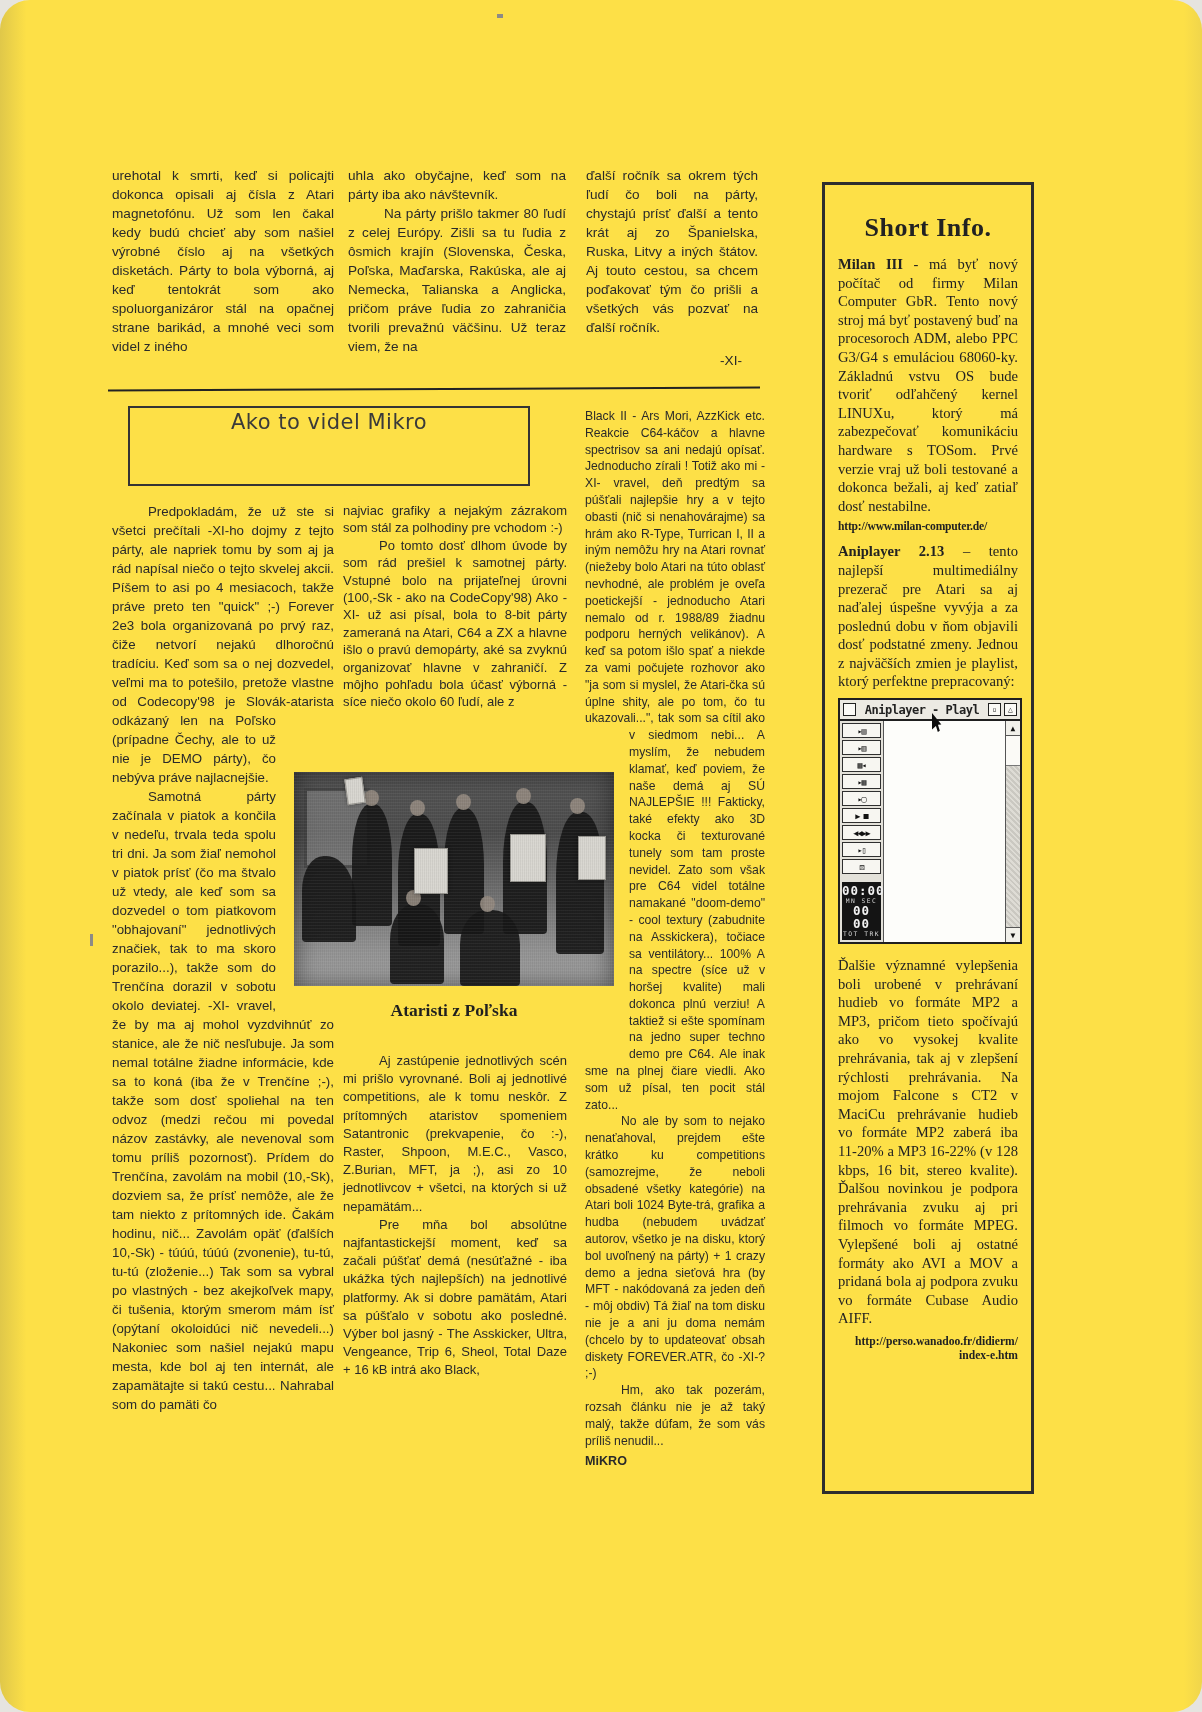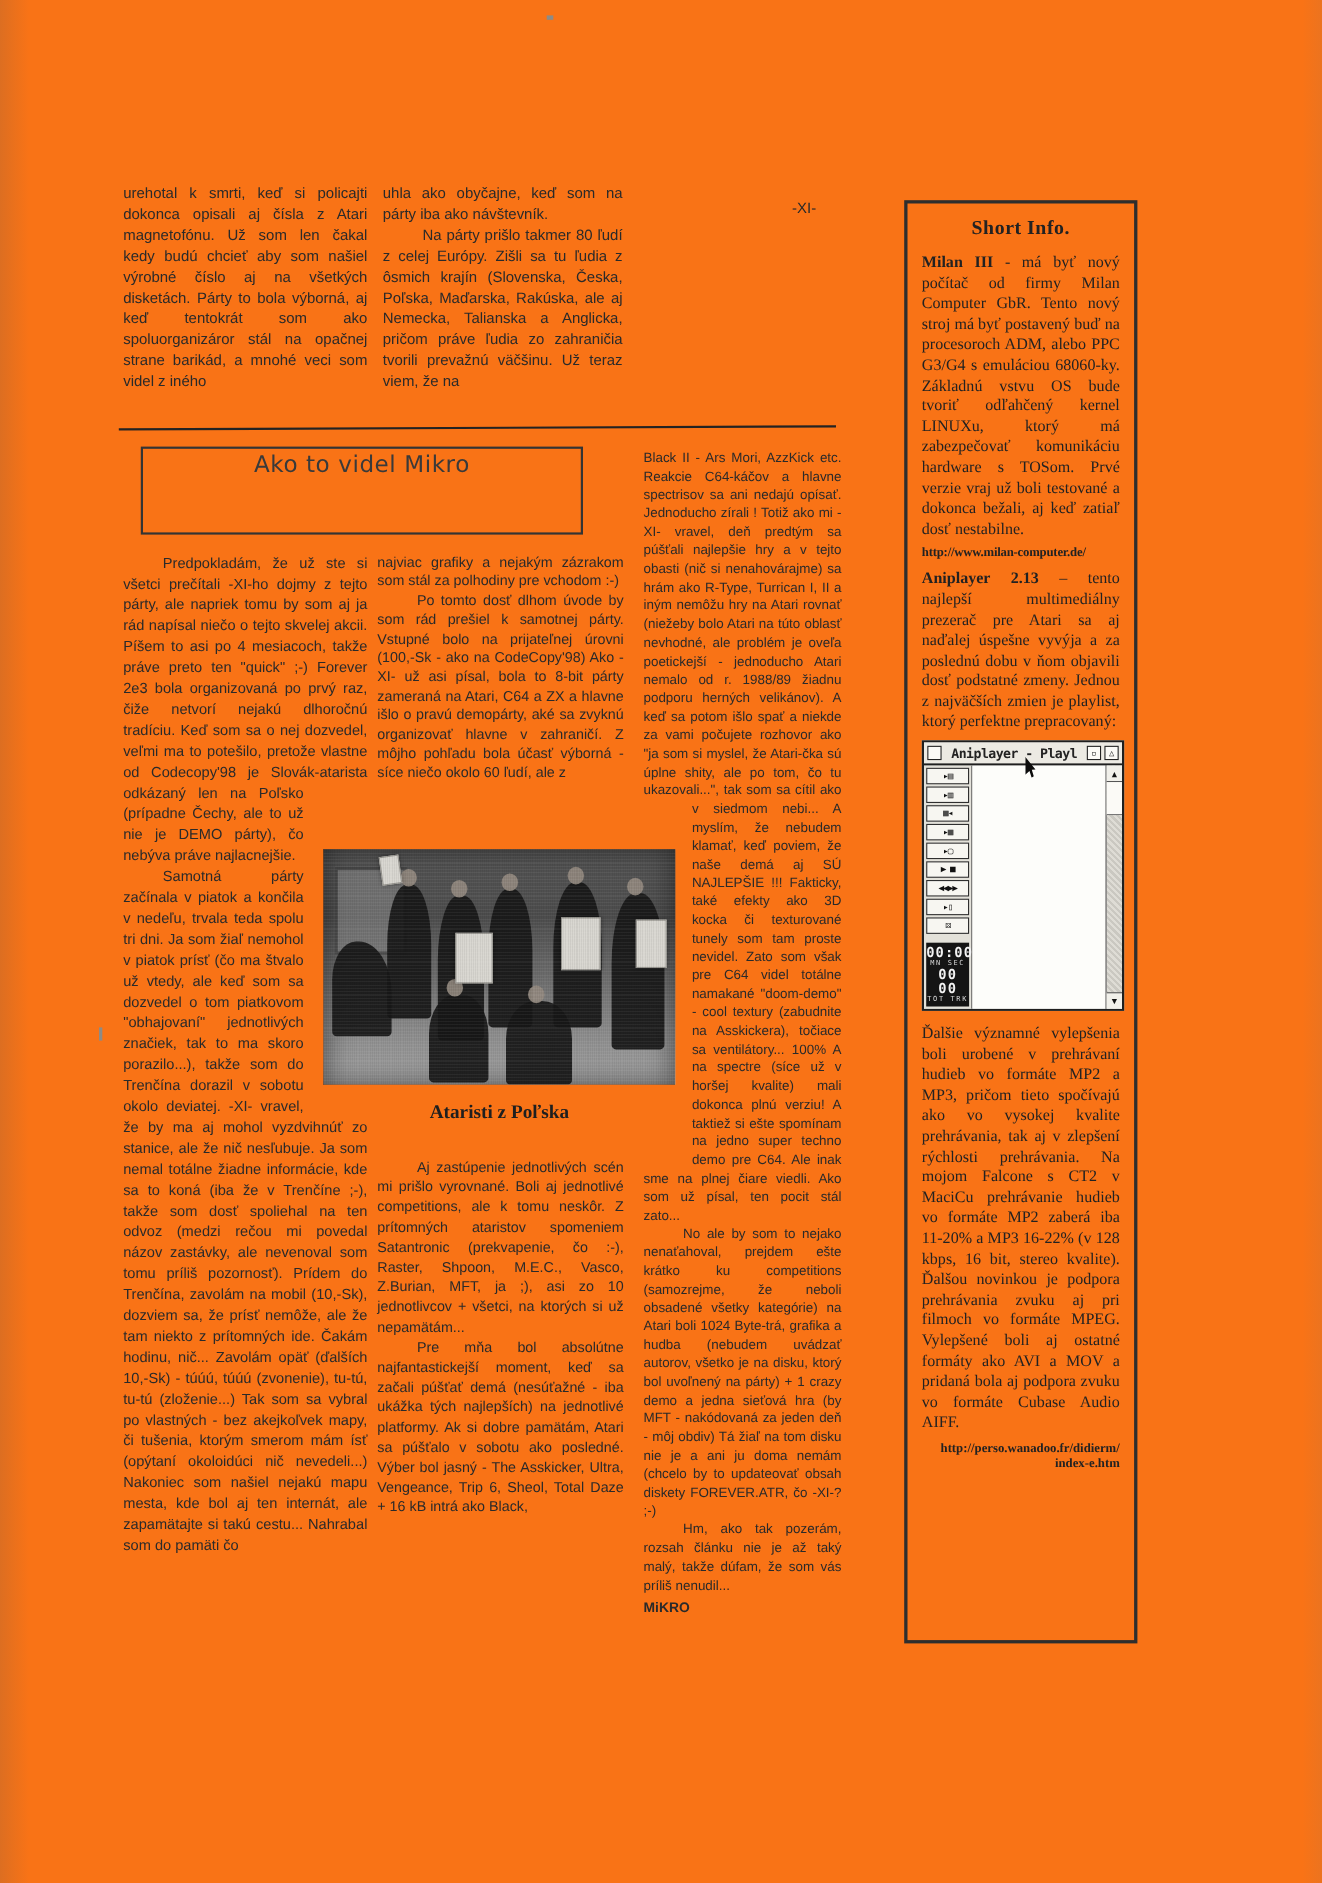--- a/index.html
+++ b/index.html
@@ -1,18 +1,18 @@
 <!DOCTYPE html>
 <html lang="sk"><head>
 <meta charset="utf-8">
 <style>
   * { margin:0; padding:0; box-sizing:border-box; }
   html,body { width:1202px; height:1712px; }
   body { background:#e6e4df; font-family:"Liberation Sans", sans-serif; }
-  #page { position:absolute; inset:0; background:#f97316; overflow:hidden; color:#262626; }
+  #page { position:absolute; inset:0; background:#fde047; overflow:hidden; color:#262626;border-radius:30px; }
   #page::before { content:""; position:absolute; inset:0; pointer-events:none;
     background:linear-gradient(90deg, rgba(90,88,84,.18), rgba(0,0,0,0) 2.2%),
                linear-gradient(270deg, rgba(120,118,114,.10), rgba(0,0,0,0) 1.5%); }
   .abs { position:absolute; }
   .just { text-align:justify; }
   .ind { text-indent:36px; }
 
   
   .tcol { font-size:13.6px; line-height:19px; color:#2a2a2a; }
   .t1 { left:112px; top:166px; width:222px; }
@@ -50,21 +50,21 @@
   .poster { background:#d8d6d0; border:1px solid #97958f; box-shadow:0 0 4px rgba(0,0,0,.4); }
   .grain { inset:0;
     background:repeating-linear-gradient(0deg, rgba(255,255,255,.05) 0 1px, rgba(0,0,0,0) 1px 3px),
                repeating-linear-gradient(90deg, rgba(0,0,0,.05) 0 1px, rgba(0,0,0,0) 1px 2px); }
   .caption { left:294px; top:1000px; width:320px; text-align:center;
              font-family:"Liberation Serif", serif; font-weight:bold; font-size:17.5px; color:#1f1f1f; }
 
   
   .infobox { left:822px; top:182px; width:212px; height:1312px; border:3px solid #2e2e2e;
              padding:10px 13px 8px; font-family:"Liberation Serif", serif; color:#222; }
-  .info-title { font-size:18px; font-weight:bold; text-align:center; margin:2px 0 12px; letter-spacing:.5px; }
+  .info-title { font-size:26px; font-weight:bold; text-align:center; margin:18px 0 12px; letter-spacing:.5px; }
   .info-p { font-size:14.6px; line-height:18.6px; text-align:justify; margin-bottom:7px; }
   .info-url { font-size:11.6px; font-weight:bold; margin:-2px 0 9px; letter-spacing:-.2px; }
   .info-url2 { font-size:11.6px; font-weight:bold; text-align:right; margin-top:2px; line-height:14px; }
 
   
   .win { width:184px; height:246px; border:2px solid #1f1f1f; background:#f2f1ec;
          margin:4px auto 12px; position:relative; font-family:"DejaVu Sans Mono", monospace; }
   .win-tb { height:21px; border-bottom:2px solid #1f1f1f; display:flex; align-items:center;
             gap:3px; padding:0 3px; background:#ecead féz#e3; background:#eceae3; }
   .wbox { width:13px; height:13px; border:1.5px solid #222; background:#fbfaf6; flex:0 0 auto;
@@ -98,20 +98,21 @@
 <div id="page">
 
   <div class="abs tcol just t1">
     <span>urehotal k smrti, keď si policajti dokonca opisali aj čísla z Atari magnetofónu. Už som len čakal kedy budú chcieť aby som našiel výrobné číslo aj na všetkých disketách. Párty to bola výborná, aj keď tentokrát som ako spoluorganizáror stál na opačnej strane barikád, a mnohé veci som videl z iného</span>
   </div>
   <div class="abs tcol t2">
     <p class="just">uhla ako obyčajne, keď som na párty iba ako návštevník.</p>
     <p class="just ind">Na párty prišlo takmer 80 ľudí z celej Európy. Zišli sa tu ľudia z ôsmich krajín (Slovenska, Česka, Poľska, Maďarska, Rakúska, ale aj Nemecka, Talianska a Anglicka, pričom práve ľudia zo zahraničia tvorili prevažnú väčšinu. Už teraz viem, že na</p>
   </div>
   <div class="abs tcol t3">
+    <p class="just">ďalší ročník sa okrem tých ľudí čo boli na párty, chystajú prísť ďalší a tento krát aj zo Španielska, Ruska, Litvy a iných štátov. Aj touto cestou, sa chcem poďakovať tým čo prišli a všetkých vás pozvať na ďalší ročník.</p>
     <div class="xi-sig">-XI-</div>
   </div>
 
   <div class="abs rule"></div>
 
   <div class="abs titlebox">
     <div class="title-sub">Ako to videl Mikro</div>
   </div>
 
   <div class="abs acol cL">

